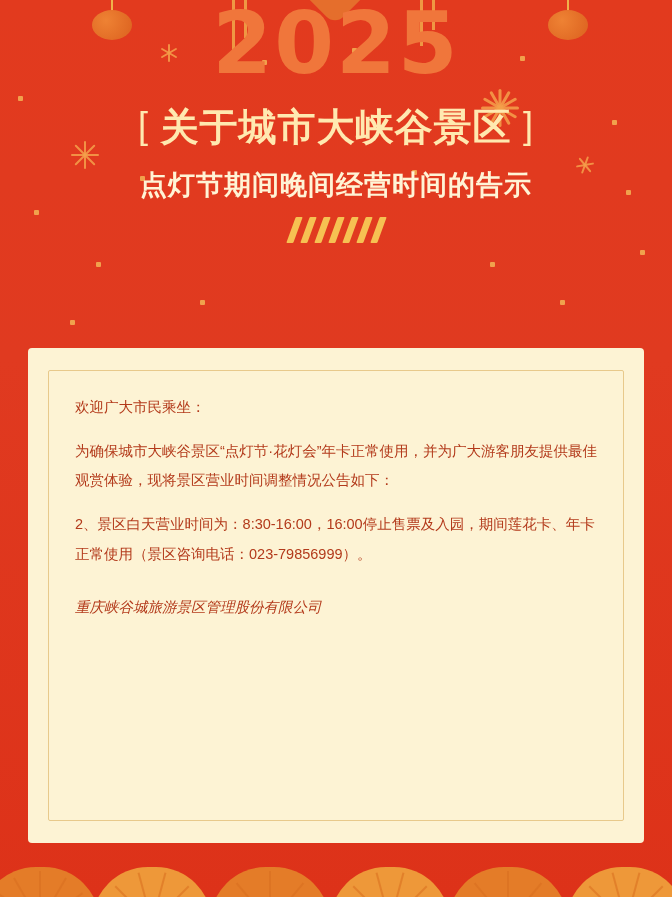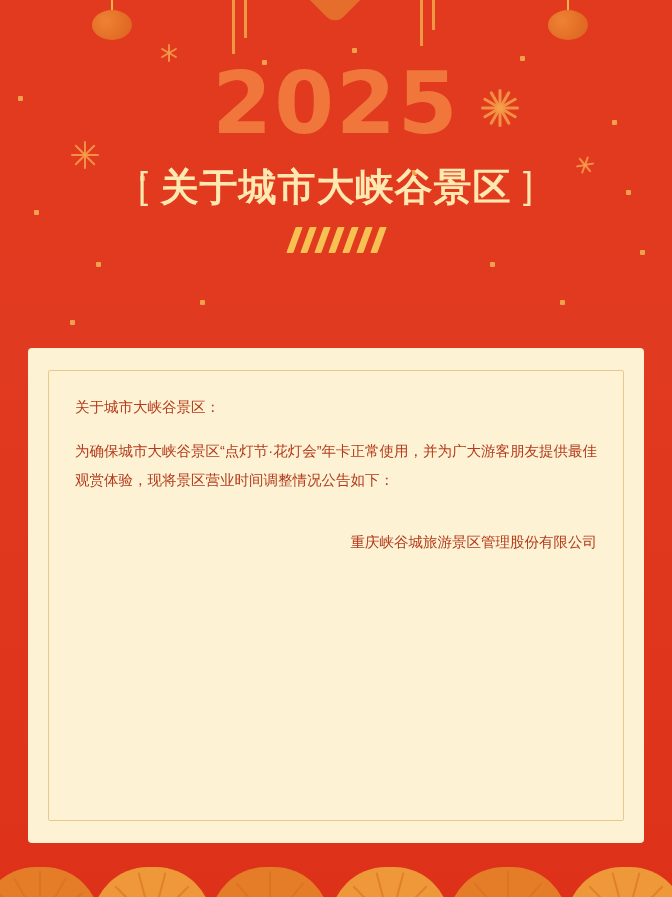--- a/index.html
+++ b/index.html
@@ -93,21 +93,20 @@
     background: #e8a23a;
     opacity: .5;
     border-radius: 12px;
     transform: rotate(45deg);
   }
 
   
   .header {
     position: relative;
     text-align: center;
-    padding-top: 60px;
   }
   .year {
     font-family: "DejaVu Sans", sans-serif;
     font-size: 86px;
     font-weight: 800;
     letter-spacing: 2px;
     color: #f0763b;
     line-height: 1;
     text-shadow: 0 0 0 rgba(0,0,0,0);
     position: relative;
@@ -187,23 +186,23 @@
   .hl {
     background: #d63418;
     color: #fff3c4;
     font-weight: 700;
     padding: 1px 2px;
     border-radius: 2px;
     box-decoration-break: clone;
     -webkit-box-decoration-break: clone;
   }
   .signature {
-    margin-top: 33px;
-    text-align: right;
+    margin-top: 24px;
     line-height: 1.9;
+    font-style: italic;
   }
 
   
   .bottom-wave {
     position: absolute;
     left: 0;
     bottom: 0;
     width: 672px;
     height: 62px;
   }
@@ -312,39 +311,41 @@
     <div class="confetti" style="left:626px;top:190px;"></div>
   </div>
 
   <div class="header">
     <div class="year">2025</div>
     <div class="title-1">
       <span class="bracket">[</span>
       <span>关于城市大峡谷景区</span>
       <span class="bracket">]</span>
     </div>
+    <div class="title-2">点灯节期间晚间经营时间的告示</div>
     <div class="slashes">
       <i></i>
         <i></i>
         <i></i>
         <i></i>
         <i></i>
         <i></i>
         <i></i>
     </div>
   </div>
 
   <div class="card">
     <div class="card-inner">
 
-      <p class="p">关于城市大峡谷景区：</p>
+      <p class="p">欢迎广大市民乘坐：</p>
 
       <p class="p">为确保城市大峡谷景区“点灯节·花灯会”年卡正常使用，并为广大游客朋友提供最佳观赏体验，现将景区营业时间调整情况公告如下：</p>
 
 
+      <p class="p">2、景区白天营业时间为：8:30-16:00，16:00停止售票及入园，期间莲花卡、年卡正常使用（景区咨询电话：023-79856999）。</p>
 
 
 
       <div class="signature">
         <div>重庆峡谷城旅游景区管理股份有限公司</div>
       </div>
     </div>
   </div>
 
   <div class="bottom-wave">

